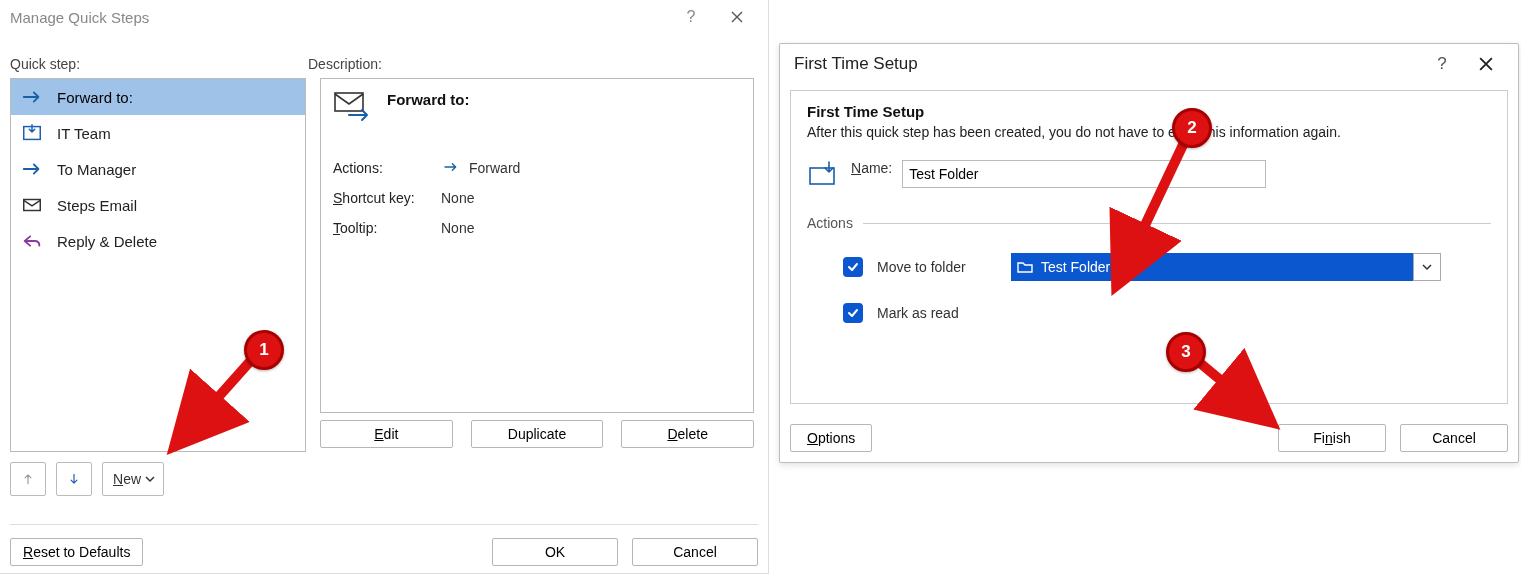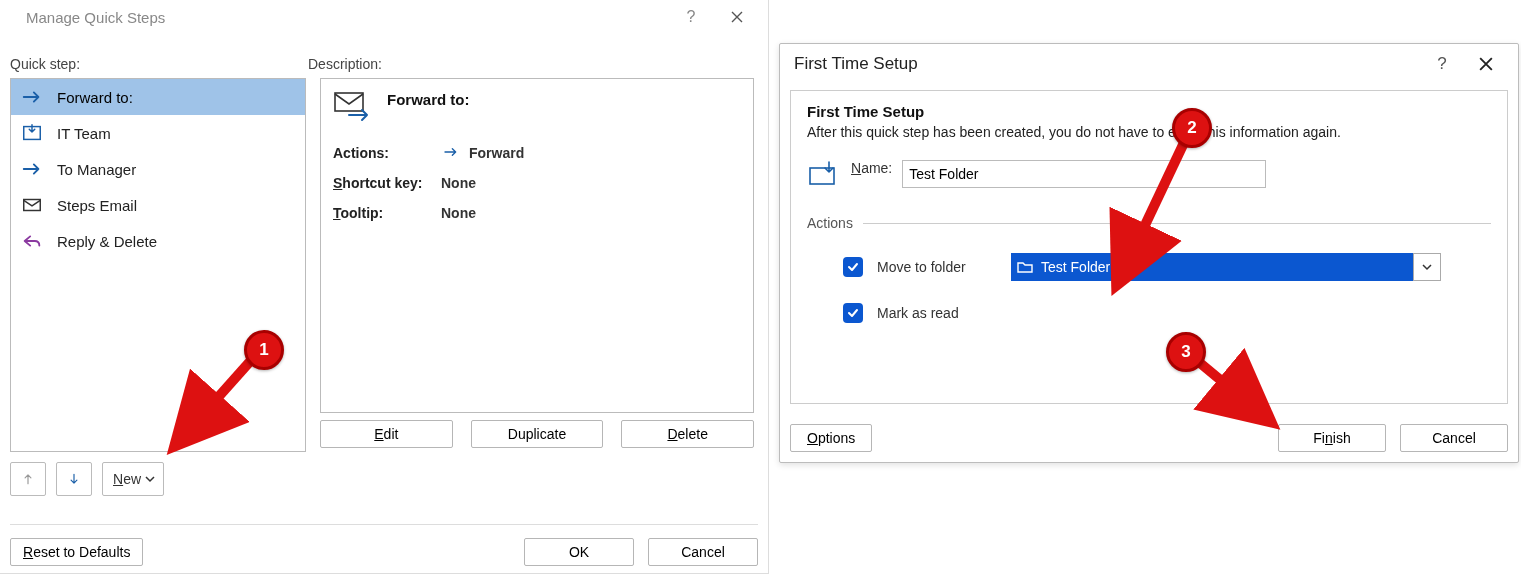--- a/index.html
+++ b/index.html
@@ -17,21 +17,21 @@
   .dialog {
     position: absolute;
     background: #fff;
     box-sizing: border-box;
   }
   
   .dlg-manage {
     left: 0; top: 0;
     width: 769px; height: 574px;
     border: 1px solid #ddd;
-    border-top: none; border-left: none; padding-left: 16px;
+    border-top: none; border-left: none;
   }
   .titlebar {
     height: 34px;
     display: flex;
     align-items: center;
     padding: 0 8px 0 10px;
     color: #888;
     font-size: 15px;
   }
   .titlebar .spacer { flex: 1; }
@@ -76,21 +76,21 @@
     left: 320px; top: 78px;
     width: 434px; height: 335px;
     border: 1px solid #bbb;
     box-sizing: border-box;
     padding: 10px 12px;
   }
   .desc-head { display: flex; align-items: flex-start; gap: 14px; }
   .desc-head-icon svg { width: 40px; height: 36px; }
   .desc-title { font-weight: 700; font-size: 15px; color: #111; margin-top: 2px; }
 
-  .desc-grid { margin-top: 10px; font-weight: bold; }
+  .desc-grid { margin-top: 25px; }
   .desc-row { display: flex; align-items: center; height: 30px; }
   .desc-key { width: 108px; color: #222; }
   .desc-key .ul { text-decoration: underline; }
   .desc-val { display: flex; align-items: center; gap: 8px; }
 
   .btn {
     border: 1px solid #b6b6b6;
     background: #fff;
     height: 28px;
     padding: 0 16px;
@@ -132,21 +132,21 @@
     left: 10px; right: 10px; top: 524px;
     border-top: 1px solid #ddd;
   }
 
   .bottom-row-l {
     position: absolute;
     left: 10px; right: 10px; top: 538px;
     display: flex; align-items: center;
   }
   .bottom-row-l .spacer { flex:1; }
-  .bottom-row-l .btn { width: 110px; }
+  .bottom-row-l .btn { width: 126px; }
   .bottom-row-l .gap { width: 14px; }
 
   
   .dlg-fts {
     left: 779px; top: 43px;
     width: 740px; height: 420px;
     border: 1px solid #bcbcbc;
     box-shadow: 0 2px 6px rgba(0,0,0,0.12);
     border-radius: 2px;
   }

